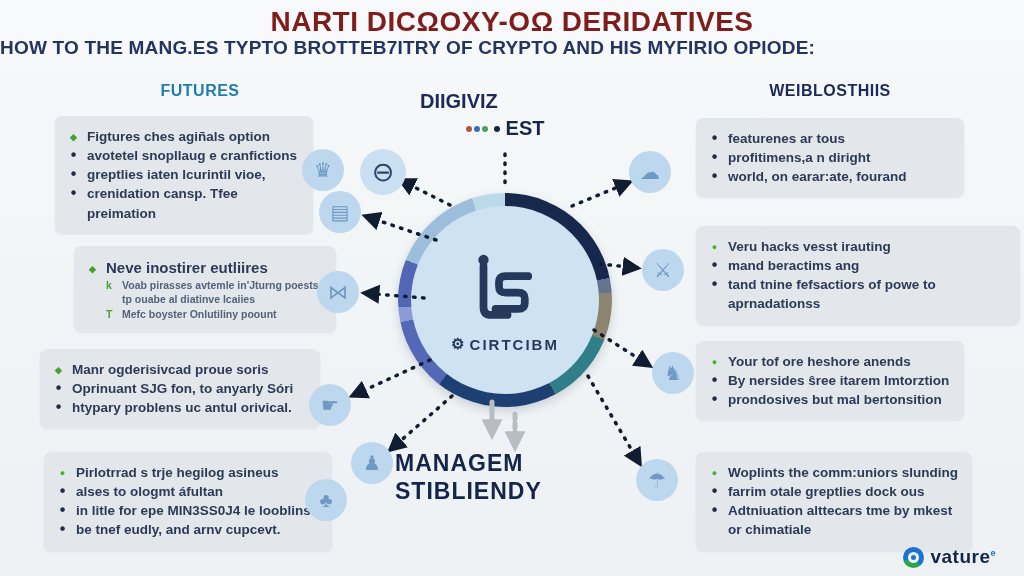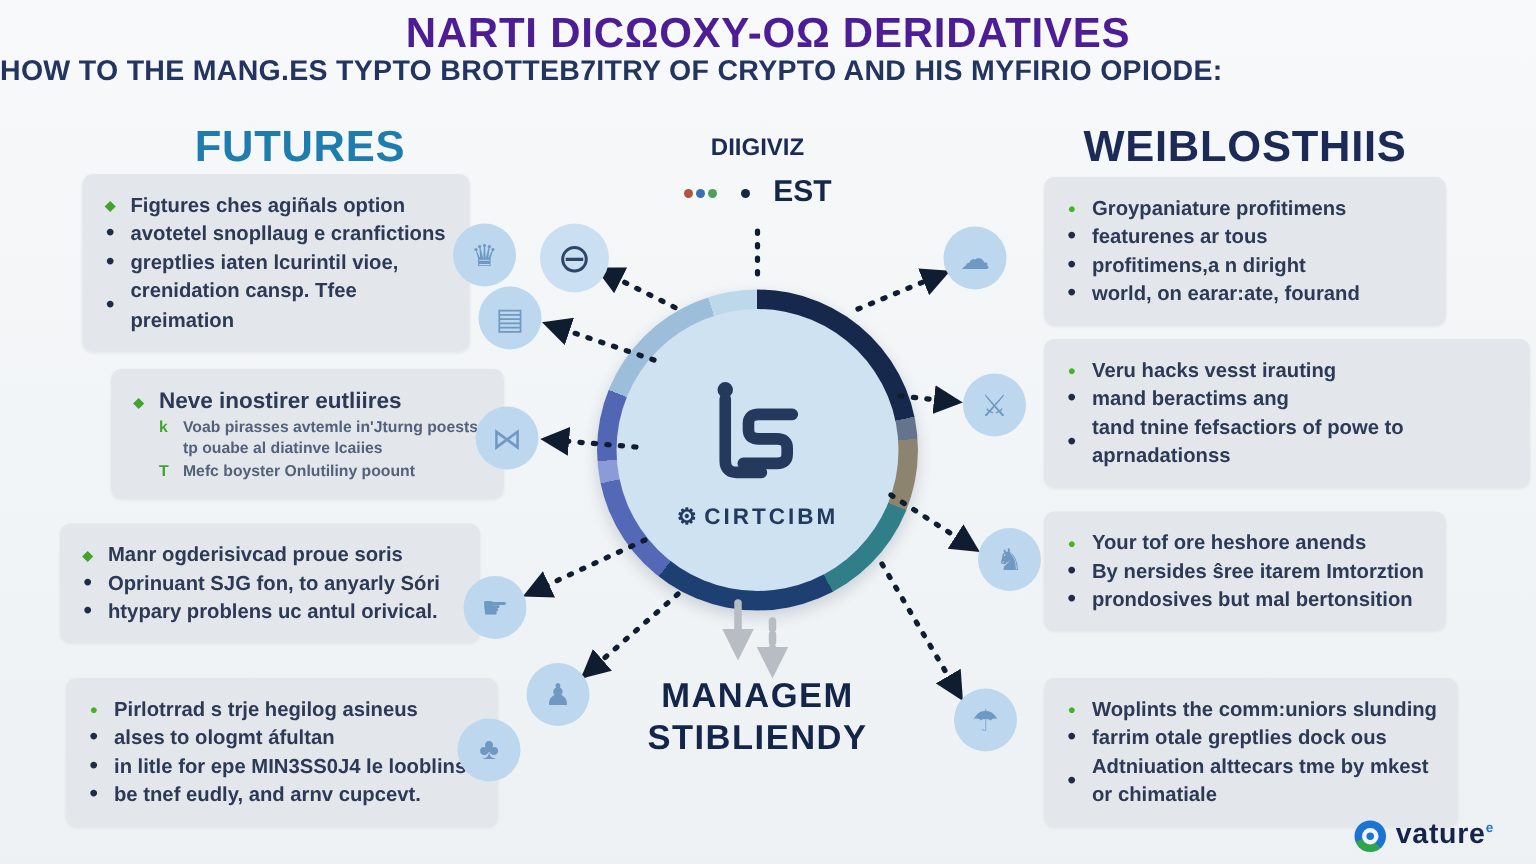--- a/index.html
+++ b/index.html
@@ -4,57 +4,57 @@
 <style>
   html,body{margin:0;padding:0;}
   body{
     width:1024px;height:576px;position:relative;overflow:hidden;
     font-family:"Liberation Sans", sans-serif;
     background:linear-gradient(180deg,#f7f9fa 0%,#f1f4f6 60%,#eef1f4 100%);
     color:#1b2a56;
   }
   .abs{position:absolute;}
   
-  .title{top:6px;left:0;width:1024px;text-align:center;font-size:28px;font-weight:800;letter-spacing:.5px;color:#4c1d95;}
+  .title{top:6px;left:0;width:1024px;text-align:center;font-size:28px;font-weight:800;letter-spacing:.5px;color:#7f1d1d;}
   .subtitle{top:37px;left:0;width:1024px;text-align:left;font-size:19px;font-weight:800;letter-spacing:.2px;color:#233461;}
-  .col-header{font-size:29px;font-weight:800;text-align:center;letter-spacing:.5px;}
+  .col-header{font-size:16px;font-weight:800;text-align:center;letter-spacing:.5px;}
   .hdr-left{left:90px;top:82px;width:220px;color:#1e7cae;}
   .hdr-right{left:700px;top:82px;width:260px;color:#1b2a56;}
-  .hdr-center{left:420px;top:90px;width:170px;color:#1b2a56;font-size:16px;font-weight:800;text-align:center;}
-  .est-row{left:420px;top:117px;width:170px;display:flex;align-items:center;justify-content:center;gap:16px;font-size:20px;font-weight:800;color:#152647;}
+  .hdr-center{left:420px;top:90px;width:170px;color:#1b2a56;font-size:20px;font-weight:800;}
+  .est-row{left:420px;top:117px;width:170px;display:flex;align-items:center;justify-content:center;gap:6px;font-size:20px;font-weight:800;color:#152647;}
   .mini-cluster{display:inline-flex;gap:2px;}
   .mini-cluster i{width:6px;height:6px;border-radius:50%;display:inline-block;}
   .mini-cluster i:nth-child(1){background:#b3543f;}
   .mini-cluster i:nth-child(2){background:#3d6fae;}
   .mini-cluster i:nth-child(3){background:#4da05a;}
   .est-dot{width:6px;height:6px;border-radius:50%;background:#152647;display:inline-block;}
   
   .box{background:#e3e7ec;border-radius:7px;padding:11px 12px;box-sizing:border-box;
        color:#2c3a55;font-size:13.5px;font-weight:600;line-height:1.42;box-shadow:0 1px 2px rgba(40,60,90,.08);}
-  .b-line{display:flex;gap:7px;align-items:center;}
+  .b-line{display:flex;gap:7px;align-items:flex-start;}
   .mk{width:13px;flex:0 0 13px;text-align:center;}
   .m-diamond::before{content:"◆";color:#43a32e;font-size:9px;position:relative;top:-1px;}
   .m-gdot::before{content:"●";color:#43b520;font-size:9px;position:relative;top:-1px;}
   .m-dot::before{content:"•";color:#1f2c44;font-size:16px;line-height:1;}
   .sub-line{display:flex;gap:6px;margin-left:20px;font-size:10.5px;font-weight:600;color:#53627a;line-height:1.35;}
   .sub-mk{color:#43a32e;font-weight:700;flex:0 0 10px;}
   
   .hub-ring{left:398px;top:193px;width:214px;height:214px;border-radius:50%;
     background:conic-gradient(from 0deg,
       #16294d 0deg 78deg, #64748c 78deg 86deg, #8d8470 86deg 112deg,
       #2f7e88 112deg 152deg, #1e3f72 152deg 218deg, #5468b8 218deg 258deg,
       #8c9ad8 258deg 266deg, #5166b5 266deg 292deg, #9cbeda 292deg 342deg,
       #bcd9ec 342deg 360deg);
     box-shadow:0 4px 10px rgba(30,50,80,.18);}
   .hub-inner{position:absolute;inset:13px;border-radius:50%;background:#cfe2f1;
     display:flex;flex-direction:column;align-items:center;justify-content:center;gap:2px;}
   .hub-brand-row{display:flex;align-items:center;gap:5px;color:#223a5e;font-weight:800;
     font-size:15px;letter-spacing:2px;}
   .hub-gear{font-size:15px;letter-spacing:0;}
-  .manage{left:395px;top:450px;width:220px;text-align:center;font-size:23px;font-weight:800;
+  .manage{left:395px;top:450px;width:220px;font-size:23px;font-weight:800;
     letter-spacing:1px;color:#14254a;line-height:1.2;}
   
   .icirc{width:42px;height:42px;border-radius:50%;background:#bcd7ee;display:flex;
     align-items:center;justify-content:center;color:#6f98c2;font-size:20px;z-index:5;}
   .icirc.dark{color:#2c4667;font-size:27px;width:46px;height:46px;background:#cadff2;}
   .overlay{position:absolute;left:0;top:0;z-index:3;pointer-events:none;}
   
   .brandbar{right:28px;bottom:8px;display:flex;align-items:center;gap:6px;padding-left:37px;}
   .brand-icon{width:21px;height:21px;border-radius:50%;position:relative;
     background:conic-gradient(from 140deg,#2ea44f 0deg 110deg,#1b74d1 110deg 360deg);}
@@ -171,24 +171,20 @@
       <span>in litle for epe MIN3SS0J4 le looblins</span>
     </div>
   <div class="b-line">
       <span class="mk m-dot"></span>
       <span>be tnef eudly, and arnv cupcevt.</span>
     </div>
 </div>
 
 <div class="abs box" style="left:696px;top:118px;width:268px;">
   <div class="b-line">
-      <span class="mk m-gdot"></span>
-      <span>Groypaniature profitimens</span>
-    </div>
-  <div class="b-line">
       <span class="mk m-dot"></span>
       <span>featurenes ar tous</span>
     </div>
   <div class="b-line">
       <span class="mk m-dot"></span>
       <span>profitimens,a n diright</span>
     </div>
   <div class="b-line">
       <span class="mk m-dot"></span>
       <span>world, on earar:ate, fourand</span>

